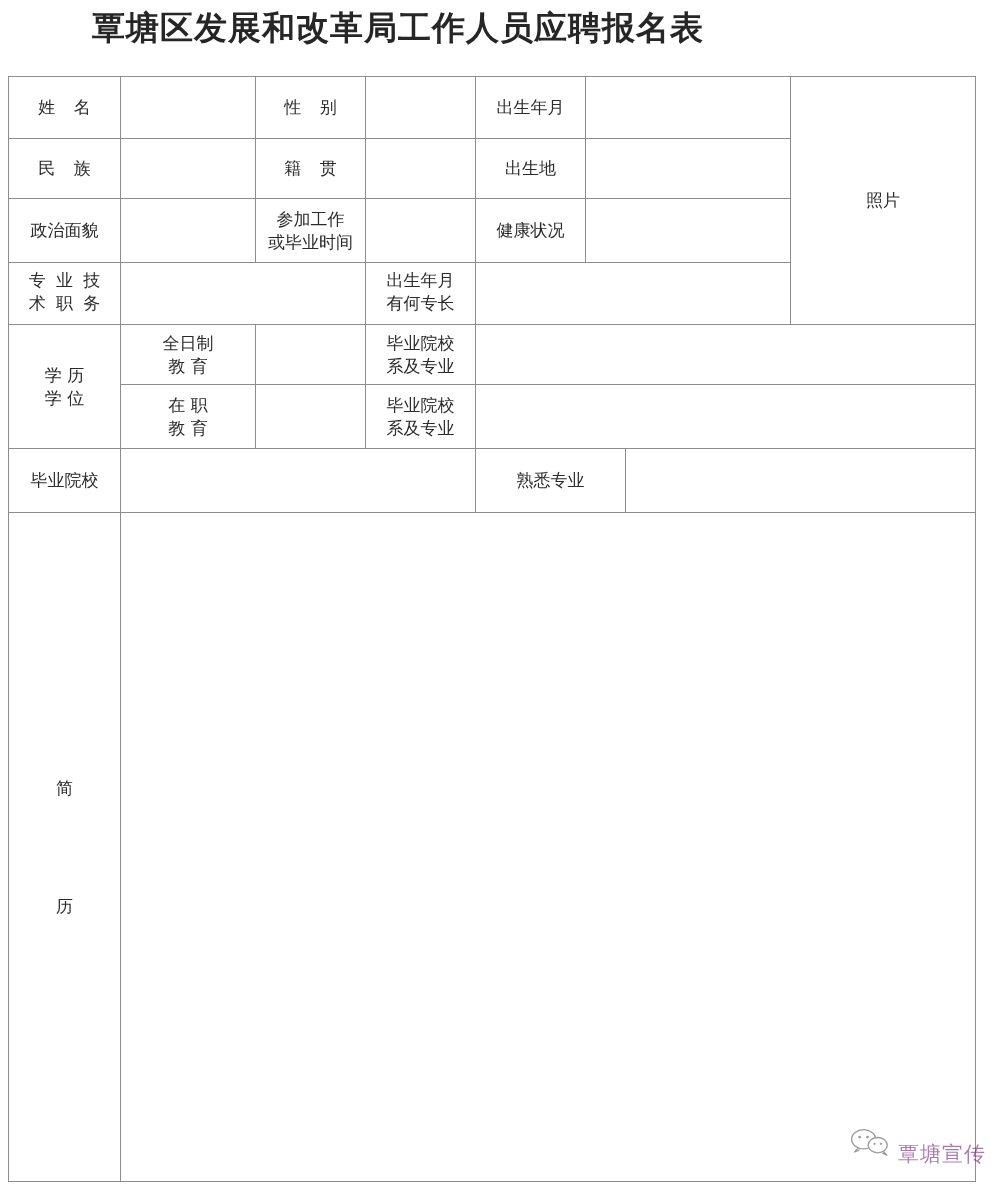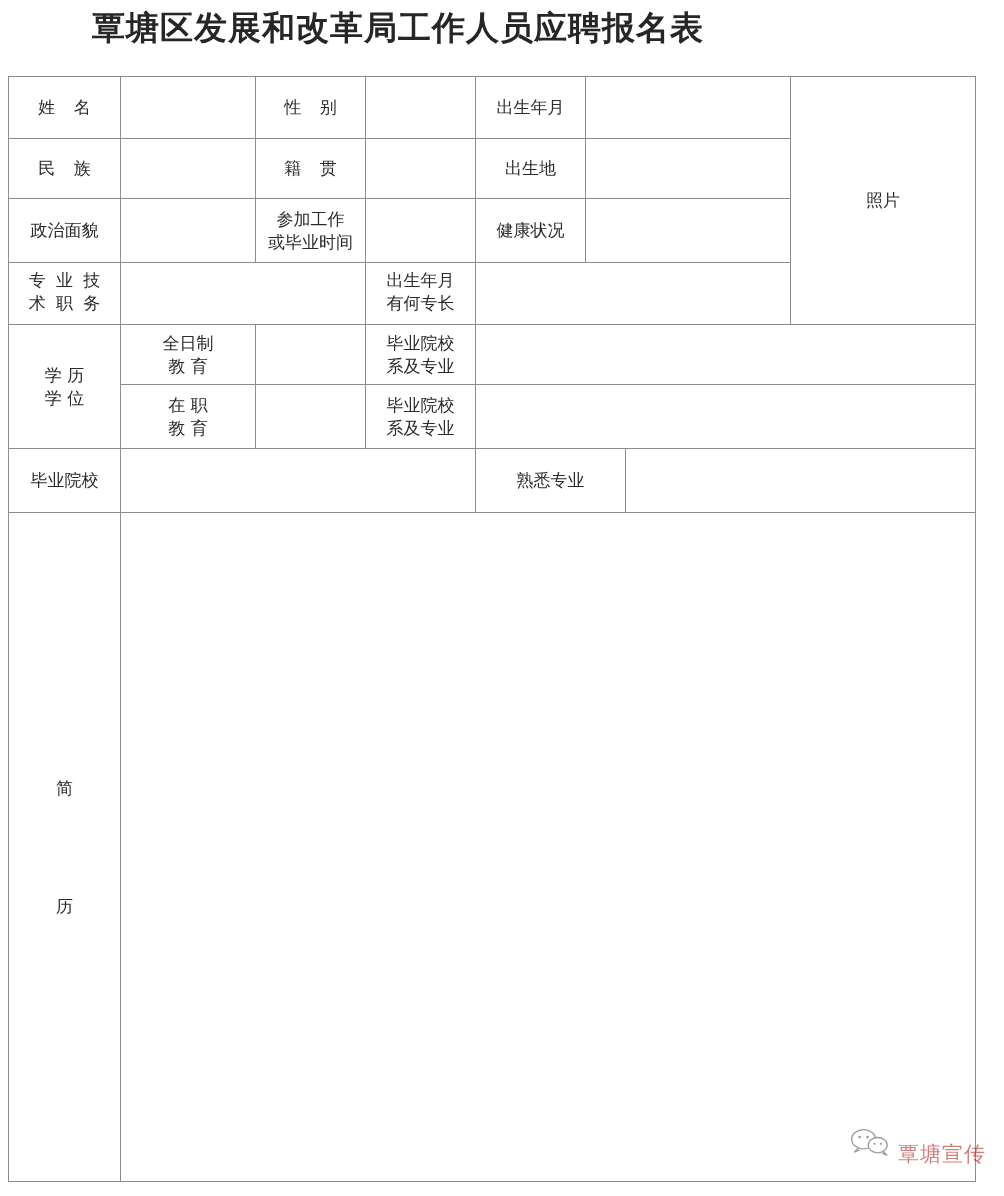--- a/index.html
+++ b/index.html
@@ -102,21 +102,21 @@
     position: absolute;
     right: 18px;
     bottom: 28px;
     display: flex;
     align-items: center;
     gap: 8px;
     opacity: 0.58;
   }
   .watermark .wm-text {
     font-size: 21px;
-    color: #b91c1c;
+    color: #701a75;
     letter-spacing: 1px;
     white-space: nowrap;
     margin-top: 24px;
   }
   .wechat-icon { display: block; }
 </style>
 </head>
 <body>
 
 <div class="doc-title">覃塘区发展和改革局工作人员应聘报名表</div>

